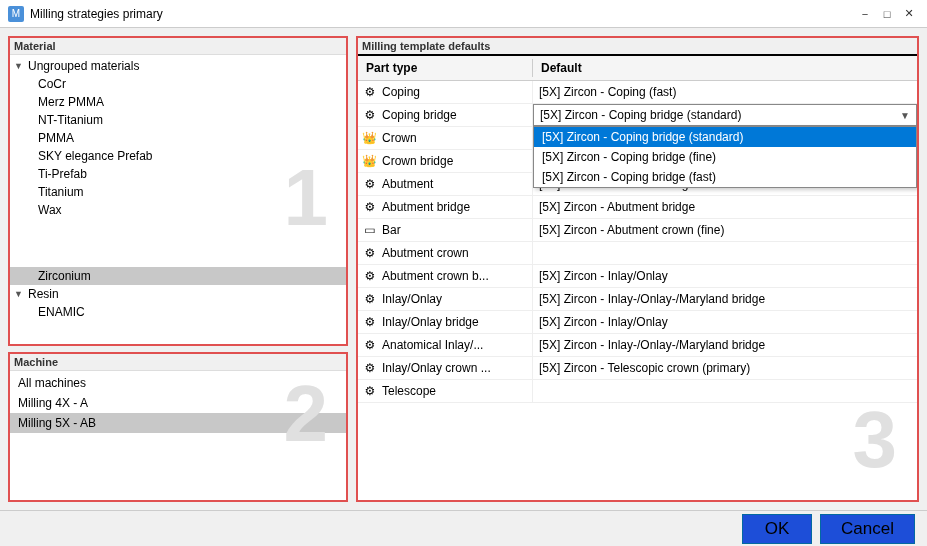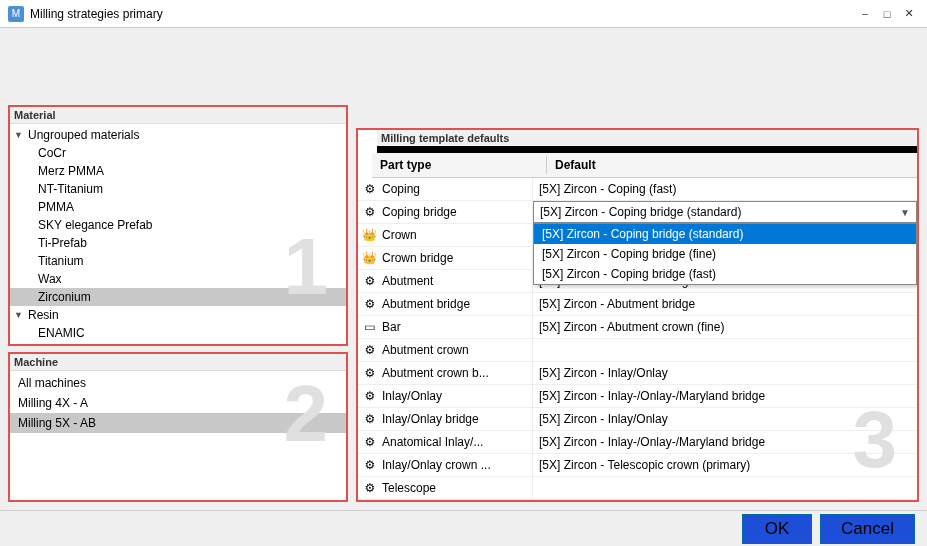--- a/index.html
+++ b/index.html
@@ -51,21 +51,20 @@
       justify-content: center;
       font-size: 11px;
       color: #333;
     }
 
     .main-content {
       display: flex;
       padding: 8px;
       gap: 8px;
       height: calc(546px - 28px - 36px);
-      align-items: flex-end;
     }
 
     .left-panel {
       display: flex;
       flex-direction: column;
       gap: 6px;
       width: 340px;
     }
 
     .panel-box {
@@ -111,21 +110,21 @@
       width: 14px;
       font-size: 9px;
       color: #555;
     }
 
     .tree-item {
       padding: 2px 4px 2px 28px;
       cursor: pointer;
       user-select: none;
     }
-    .tree-item.selected { background: #c8c8c8; }
+    .tree-item.selected { background: #c8c8c8; margin-top: 48px; }
 
     .machine-panel {
       height: 150px;
     }
 
     .machine-list {
       padding: 2px 0;
     }
 
     .machine-item {
@@ -141,36 +140,34 @@
       display: flex;
       flex-direction: column;
     }
 
     .right-panel-label {
       font-size: 11px;
       font-weight: bold;
       color: #333;
       padding: 2px 4px;
       background: #f0f0f0;
-      border-bottom: 7px solid #000000;
-      margin-left: 19px;
+      border-bottom: 2px solid #000000;
     }
 
     .template-table {
       flex: 1;
       overflow: hidden;
     }
 
     .table-header {
       display: flex;
       background: #f5f5f5;
       border-bottom: 1px solid #ccc;
       font-weight: bold;
       padding: 3px 0;
-      margin-left: 14px;
     }
 
     .col-part {
       width: 175px;
       padding: 2px 8px;
       border-right: 1px solid #ccc;
     }
 
     .col-default {
       flex: 1;

